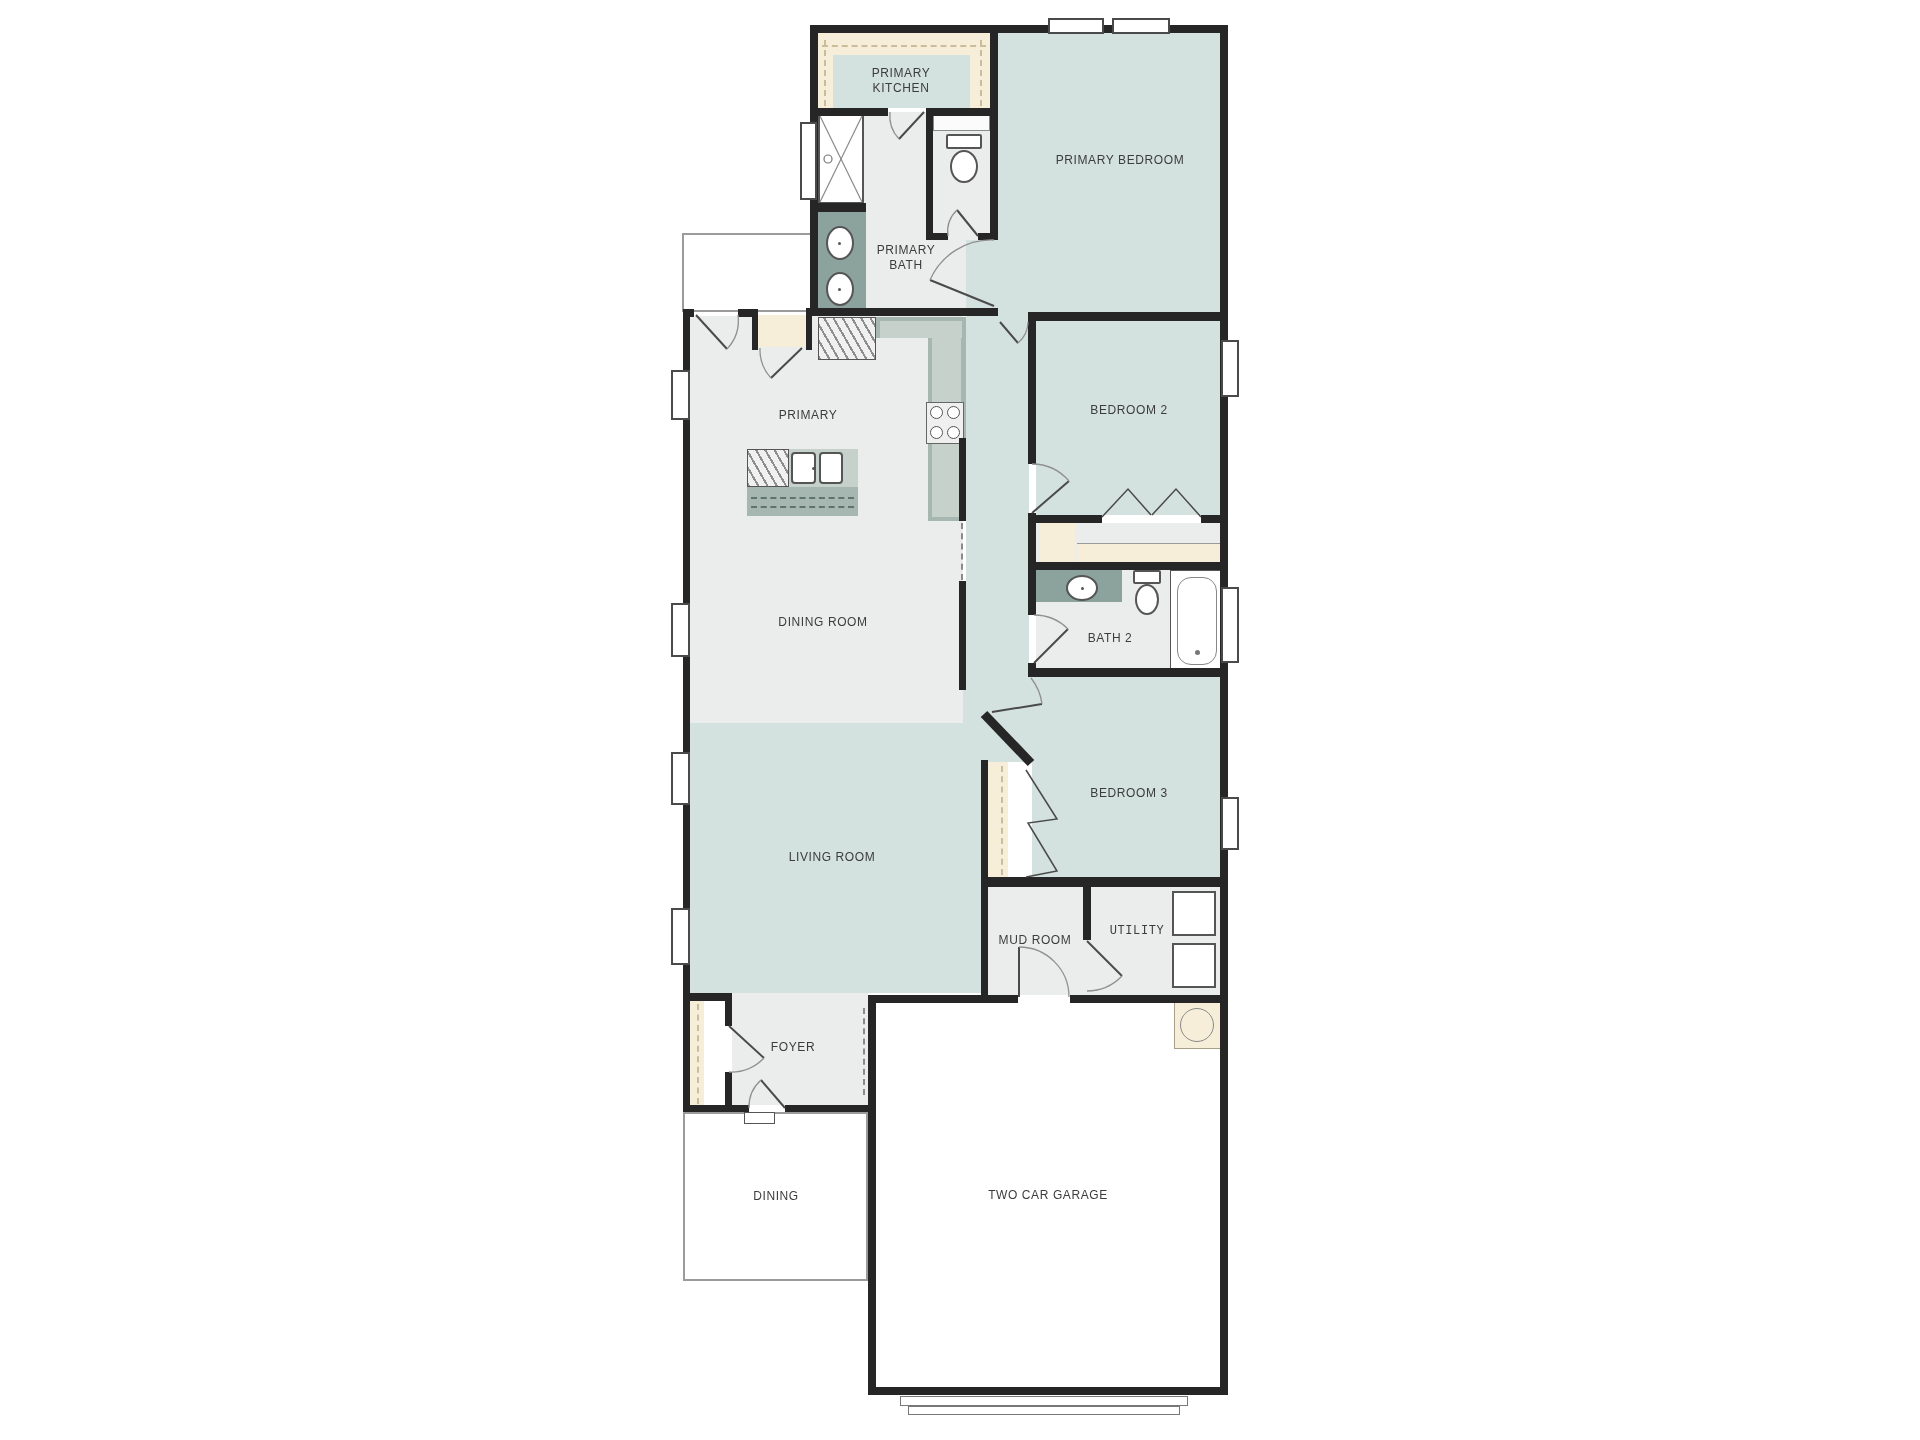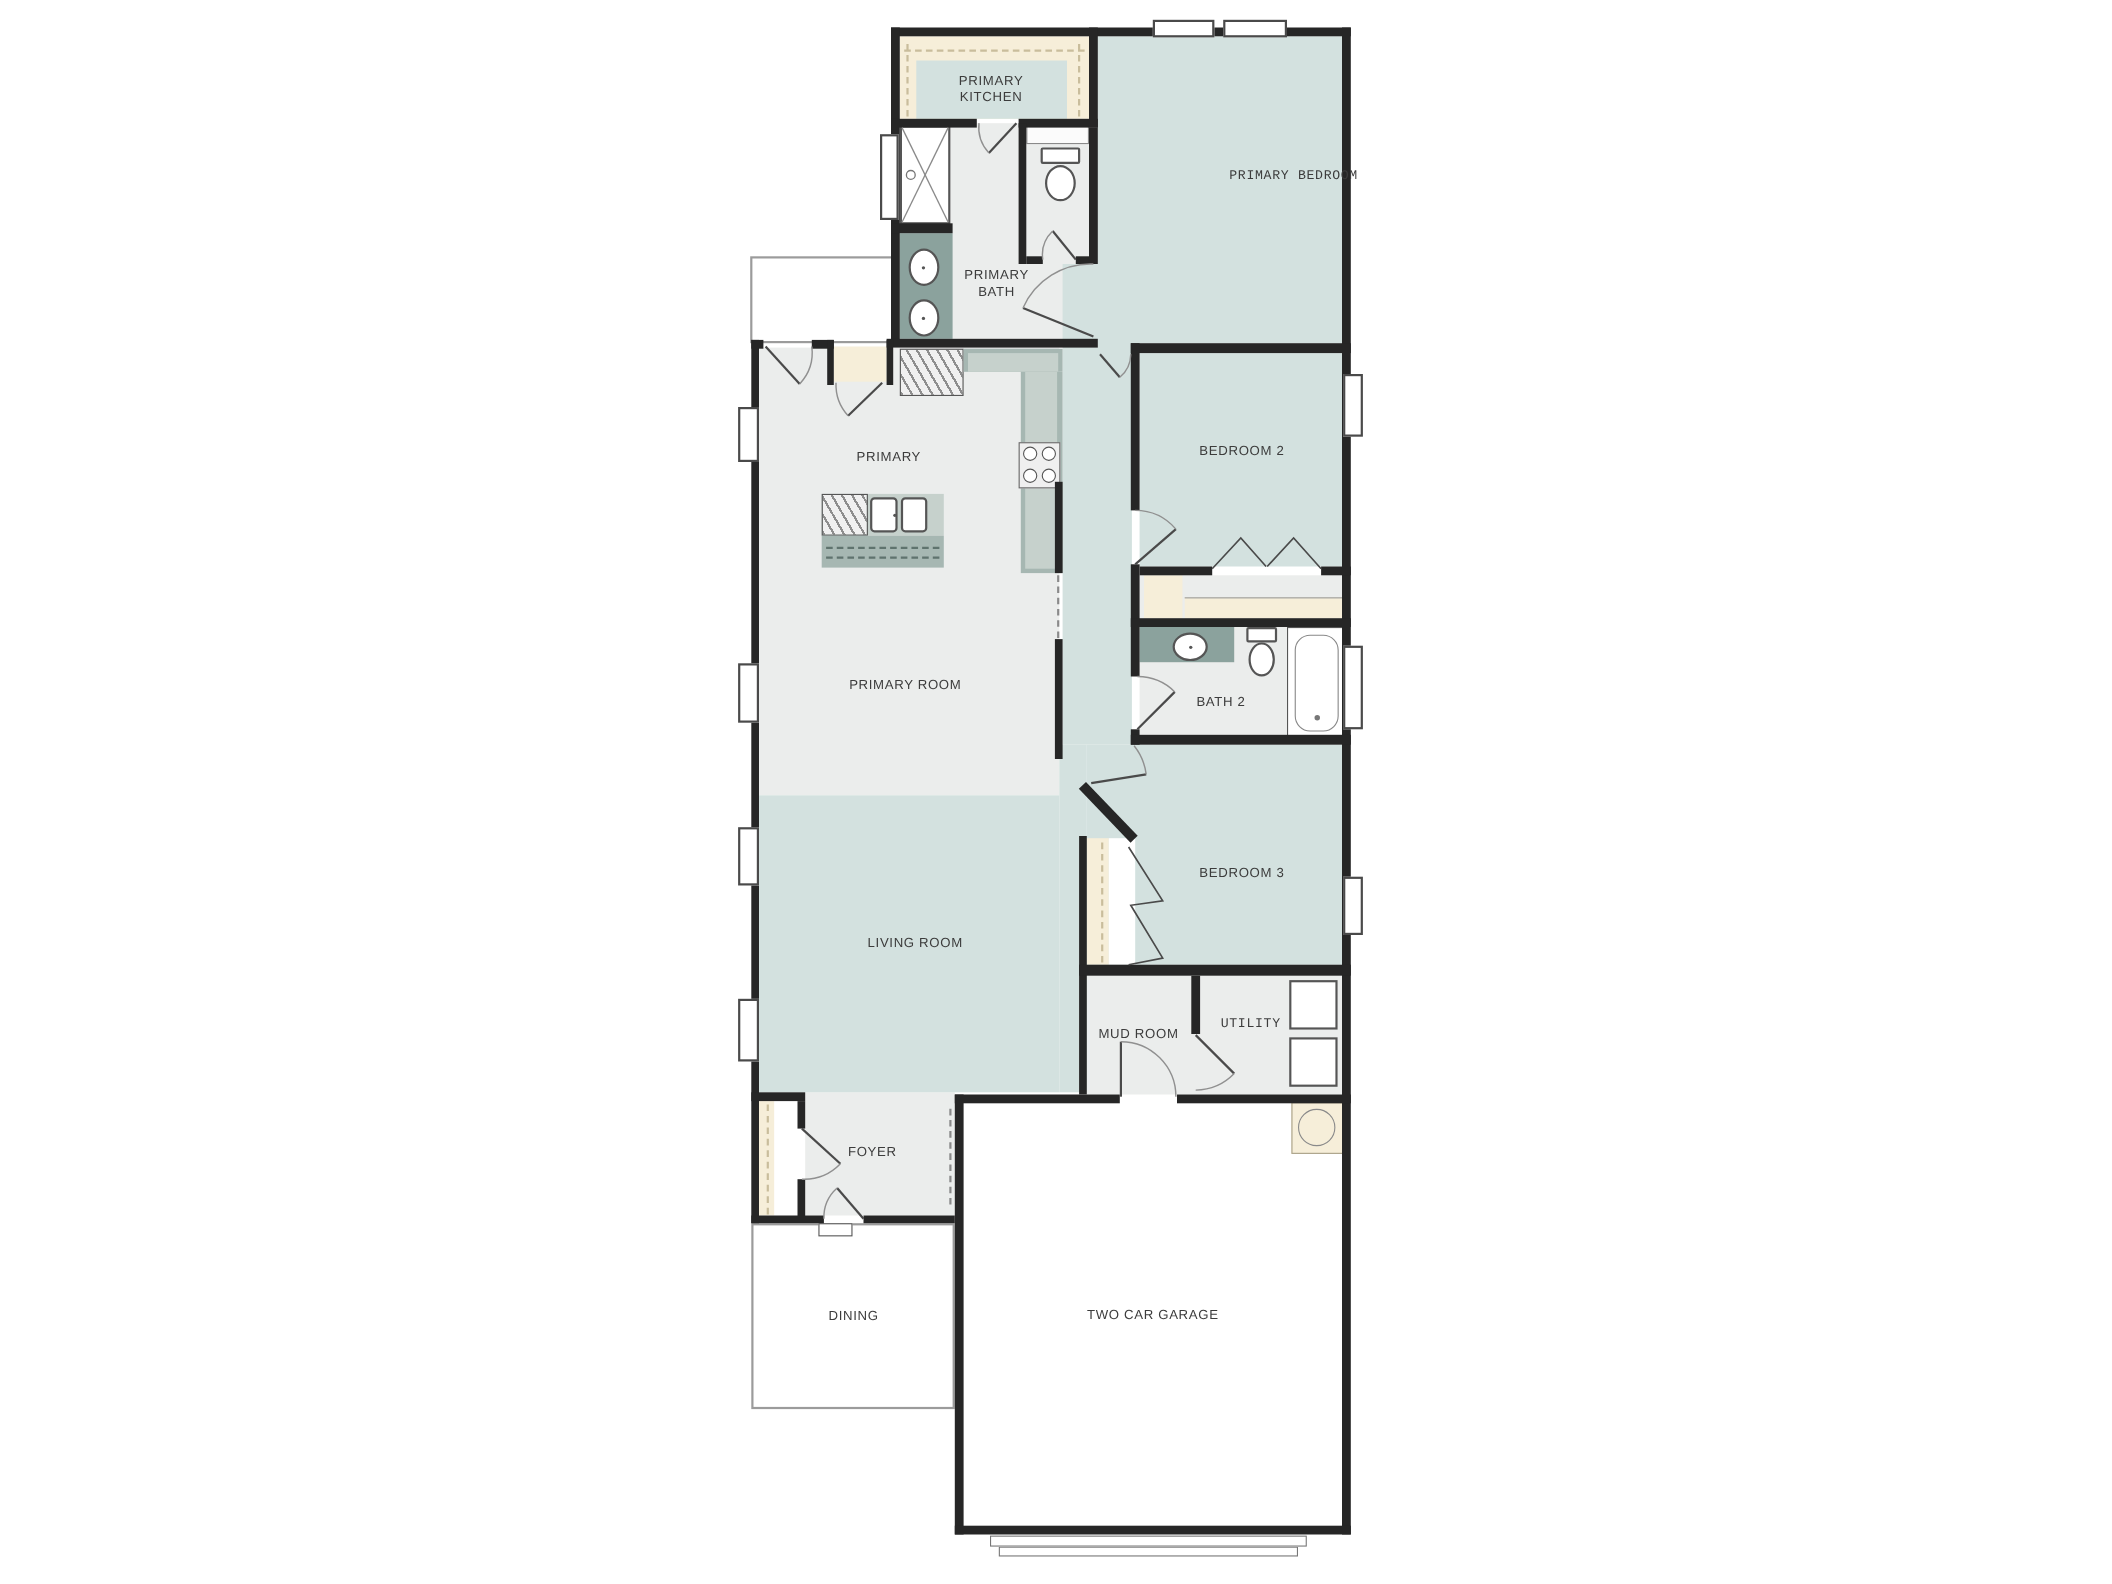--- a/index.html
+++ b/index.html
@@ -227,24 +227,24 @@
     <g stroke="#4a4a4a" stroke-width="1.5" fill="none">
       <polyline points="1102,517 1128,489 1151,515"></polyline>
       <polyline points="1152,515 1176,489 1201,517"></polyline>
       <polyline points="1026,770 1057,819 1028,823 1057,871 1026,877"></polyline>
     </g>
   </svg>
 
   <div>
     <div class="room-label wrap" style="left:901px;top:81px;">PRIMARY KITCHEN</div>
     <div class="room-label wrap" style="left:906px;top:258px;">PRIMARY BATH</div>
-    <div class="room-label" style="left:1176px;top:160px;font-family:Liberation Mono, monospace;">PRIMARY BEDROOM</div>
+    <div class="room-label" style="left:1120px;top:160px;">PRIMARY BEDROOM</div>
     <div class="room-label" style="left:808px;top:415px;">PRIMARY</div>
     <div class="room-label" style="left:1129px;top:410px;">BEDROOM 2</div>
-    <div class="room-label" style="left:823px;top:622px;">PRIMARY ROOM</div>
+    <div class="room-label" style="left:823px;top:622px;">DINING ROOM</div>
     <div class="room-label" style="left:1110px;top:638px;">BATH 2</div>
     <div class="room-label" style="left:1129px;top:793px;">BEDROOM 3</div>
     <div class="room-label" style="left:832px;top:857px;">LIVING ROOM</div>
     <div class="room-label" style="left:1035px;top:940px;text-align:center;">MUD ROOM</div>
     <div class="room-label" style="left:1137px;top:931px;font-family:Liberation Mono, monospace;">UTILITY</div>
     <div class="room-label" style="left:793px;top:1047px;">FOYER</div>
     <div class="room-label" style="left:776px;top:1196px;">DINING</div>
     <div class="room-label" style="left:1048px;top:1195px;">TWO CAR GARAGE</div>
   </div>
 

